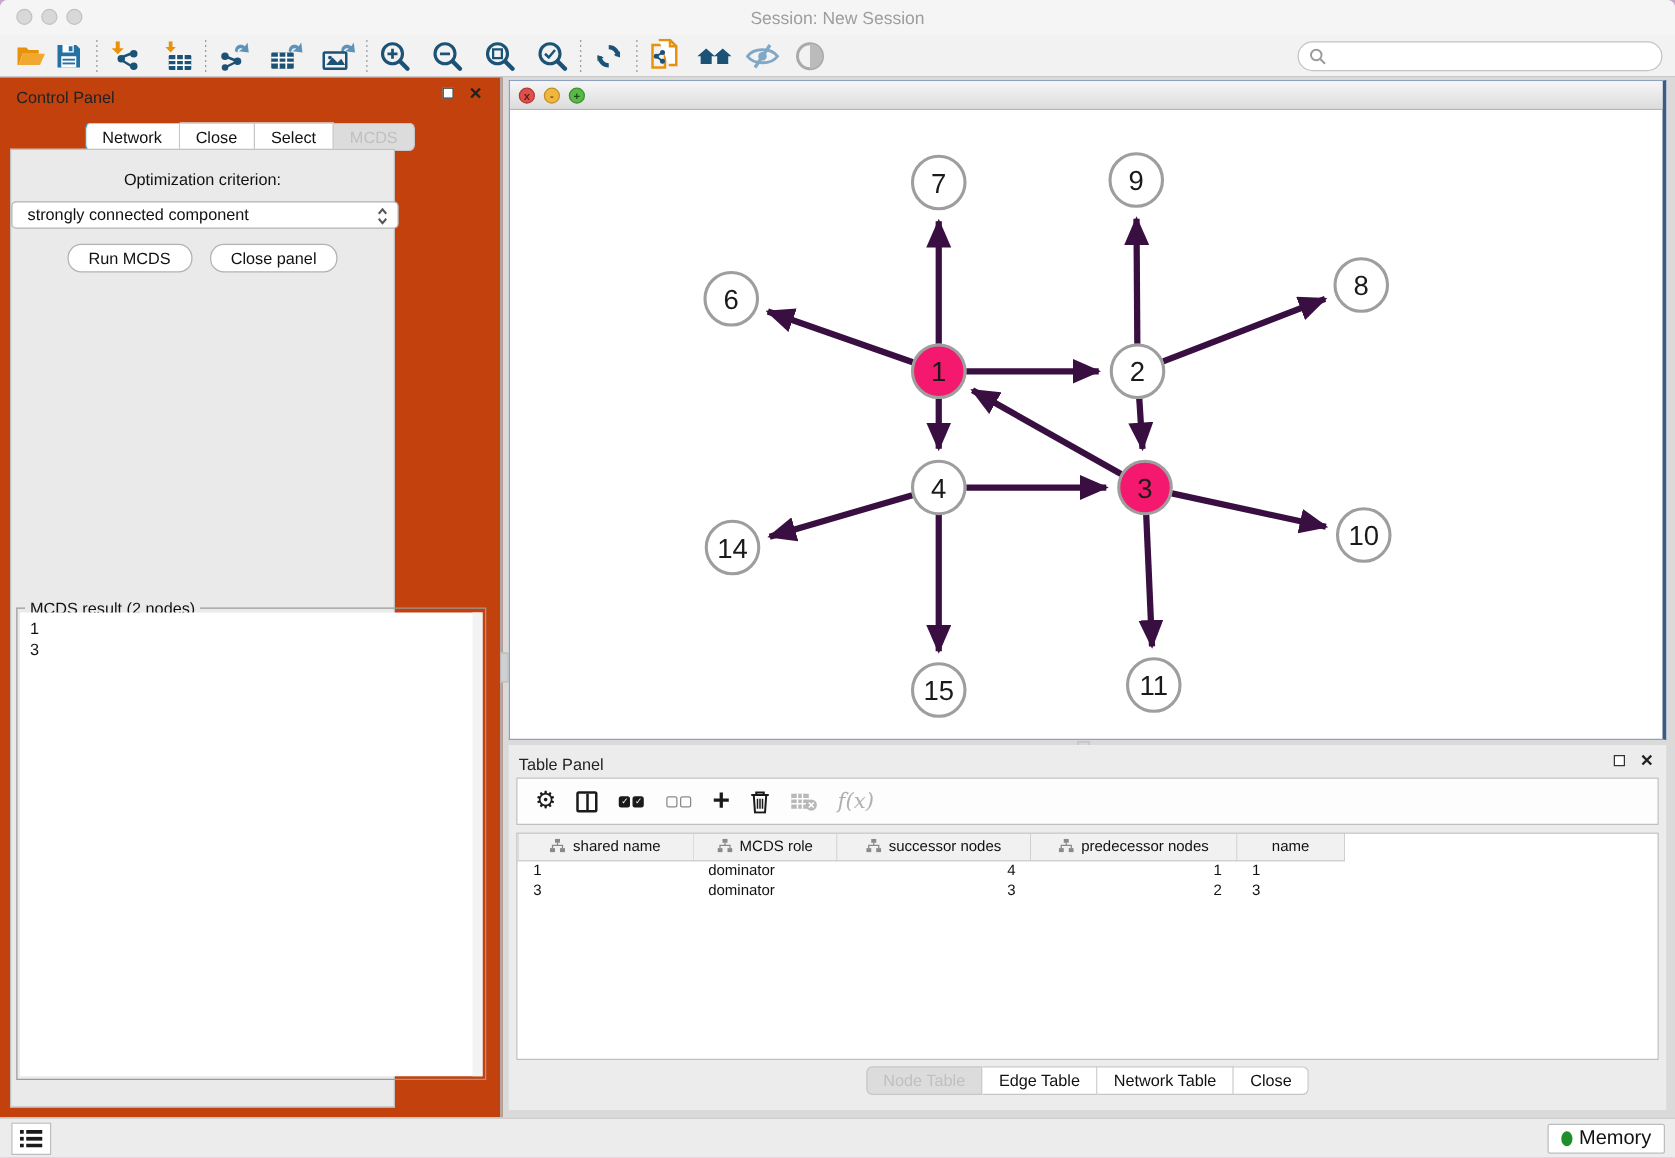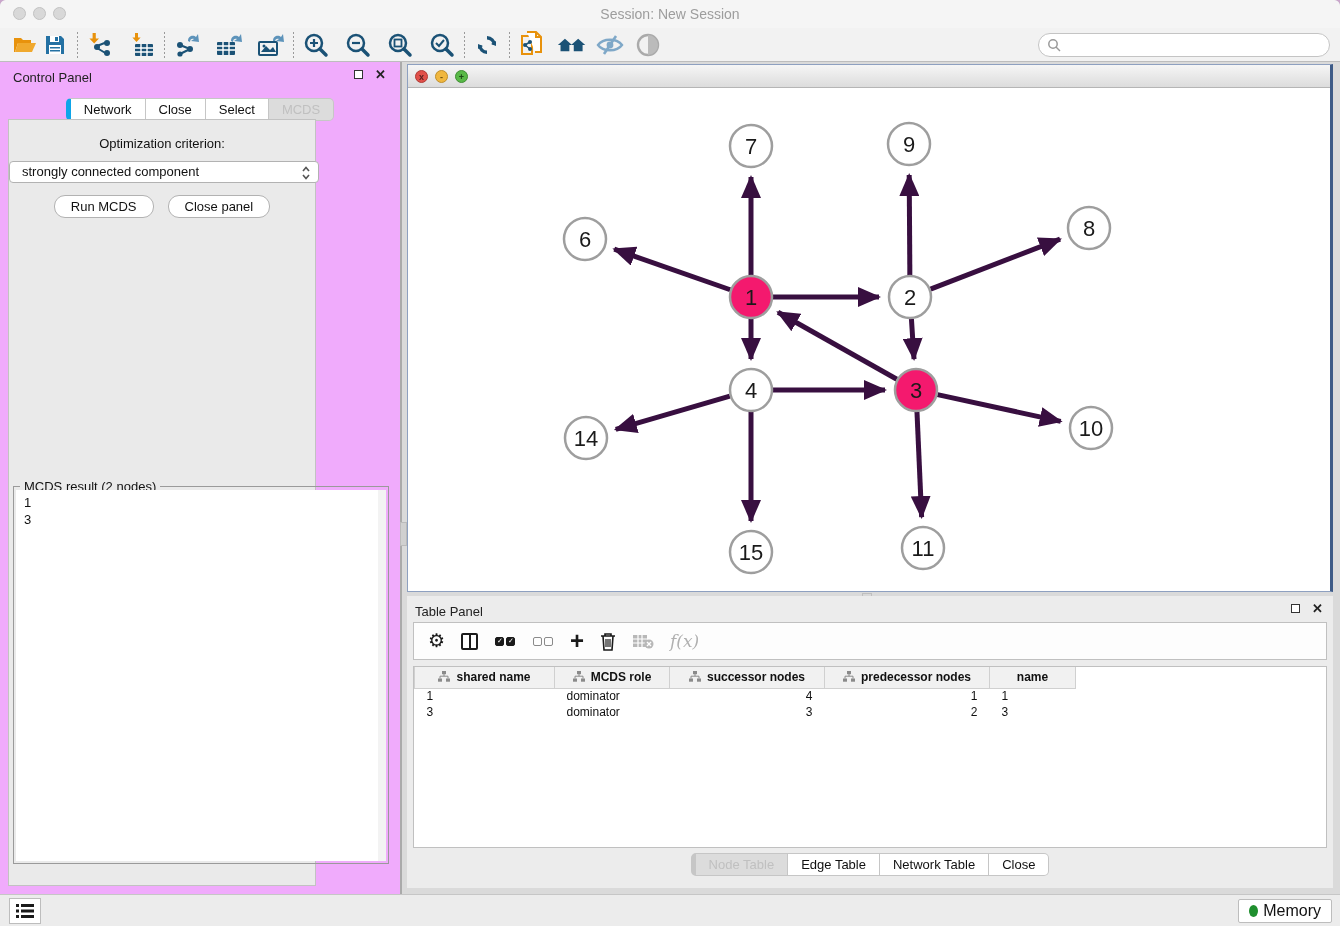--- a/index.html
+++ b/index.html
@@ -25,31 +25,31 @@
   .tb-search { position:absolute; right:10px; top:5px; width:292px; height:24px;
     background:#fff; border:1px solid #c4c4c4; border-radius:12px;
     display:flex; align-items:center; padding-left:8px; }
   .tb-search input { border:none; outline:none; width:250px; font-size:12px; background:transparent; }
 
   
   .main { position:relative; height:832px; background:#dadada; }
 
   
   .control-panel { position:absolute; left:0; top:0; width:402px; height:832px;
-    background:#f0abfc; border-right:2px solid #aaa; }
+    background:#c2410c; border-right:2px solid #aaa; }
   .panel-head { position:relative; height:28px; }
   .panel-title { position:absolute; left:13px; top:8px; font-size:13px; color:#222; }
   .panel-ctrls { position:absolute; right:14px; top:8px; display:flex; gap:12px; align-items:center; }
   .float-ico { width:9px; height:9px; border:1.5px solid #333; background:#fff; }
   .close-ico { font-size:13px; font-weight:bold; color:#222; line-height:9px; }
 
   .seg-tabs { display:flex; justify-content:center; margin-top:8px; }
   .seg { background:#fff; border:1px solid #c6c6c6; border-left:none; padding:3px 13px;
     font-size:13px; color:#111; }
-  .seg:first-child { border-left:5px solid #0ea5e9; border-radius:5px 0 0 5px; }
+  .seg:first-child { border-left:1px solid #0ea5e9; border-radius:5px 0 0 5px; }
   .seg:last-child { border-radius:0 5px 5px 0; }
   .seg.selected { background:#dcdcdc; color:#c0c0c0; border-color:#c6c6c6; }
 
   .cp-content { position:absolute; left:8px; top:57px; width:308px; height:767px;
     background:#eaeaea; border:1px solid #c2c2c2; }
   .opt-label { text-align:center; margin-top:16px; font-size:13px; color:#111; }
   .criterion { position:relative; margin:10px auto 0; width:310px; height:22px; background:#fff;
     border:1px solid #b2b2b2; border-radius:4px; font-size:13px; line-height:20px;
     padding-left:12px; color:#111; }
   .stepper { position:absolute; right:7px; top:3px; }
@@ -101,21 +101,21 @@
   .cb { display:inline-block; width:9px; height:9px; border:1.5px solid #1a1a1a; border-radius:2px; margin:0 1px; }
   .cb.checked { background:#1a1a1a; position:relative; }
   .cb.checked::after { content:"✓"; color:#fff; font-size:7px; position:absolute; left:1px; top:-1px; }
   .plus { font-size:24px; font-weight:bold; color:#1a1a1a; line-height:20px; }
   .fx { font-family:"DejaVu Serif", serif; font-style:italic; font-size:17px; color:#b0b0b0; }
 
   .tp-table { position:absolute; left:6px; right:6px; top:70px; bottom:40px;
     background:#fff; border:1px solid #c0c0c0; overflow:hidden; }
   table.grid { border-collapse:collapse; font-size:12px; }
   table.grid th { background:#f1f1f1; border:1px solid #d0d0d0; border-top:none;
-    font-weight:bold; color:#111; height:21px; text-align:center; position:relative; }
+    font-weight:normal; color:#111; height:21px; text-align:center; position:relative; }
   table.grid th .hdr-inner { display:flex; align-items:center; justify-content:center; gap:6px; }
   table.grid td { height:16px; color:#111; padding:0 12px; border:none; }
   td.num { text-align:right; }
 
   .tp-tabs { position:absolute; left:0; right:0; bottom:12px; display:flex; justify-content:center; }
 
   
   .statusbar { position:relative; height:32px; background:#ececec; border-top:1px solid #c6c6c6; }
   .list-btn { position:absolute; left:9px; top:3px; width:32px; height:26px; background:#fff;
     border:1px solid #bdbdbd; display:flex; align-items:center; justify-content:center; }

